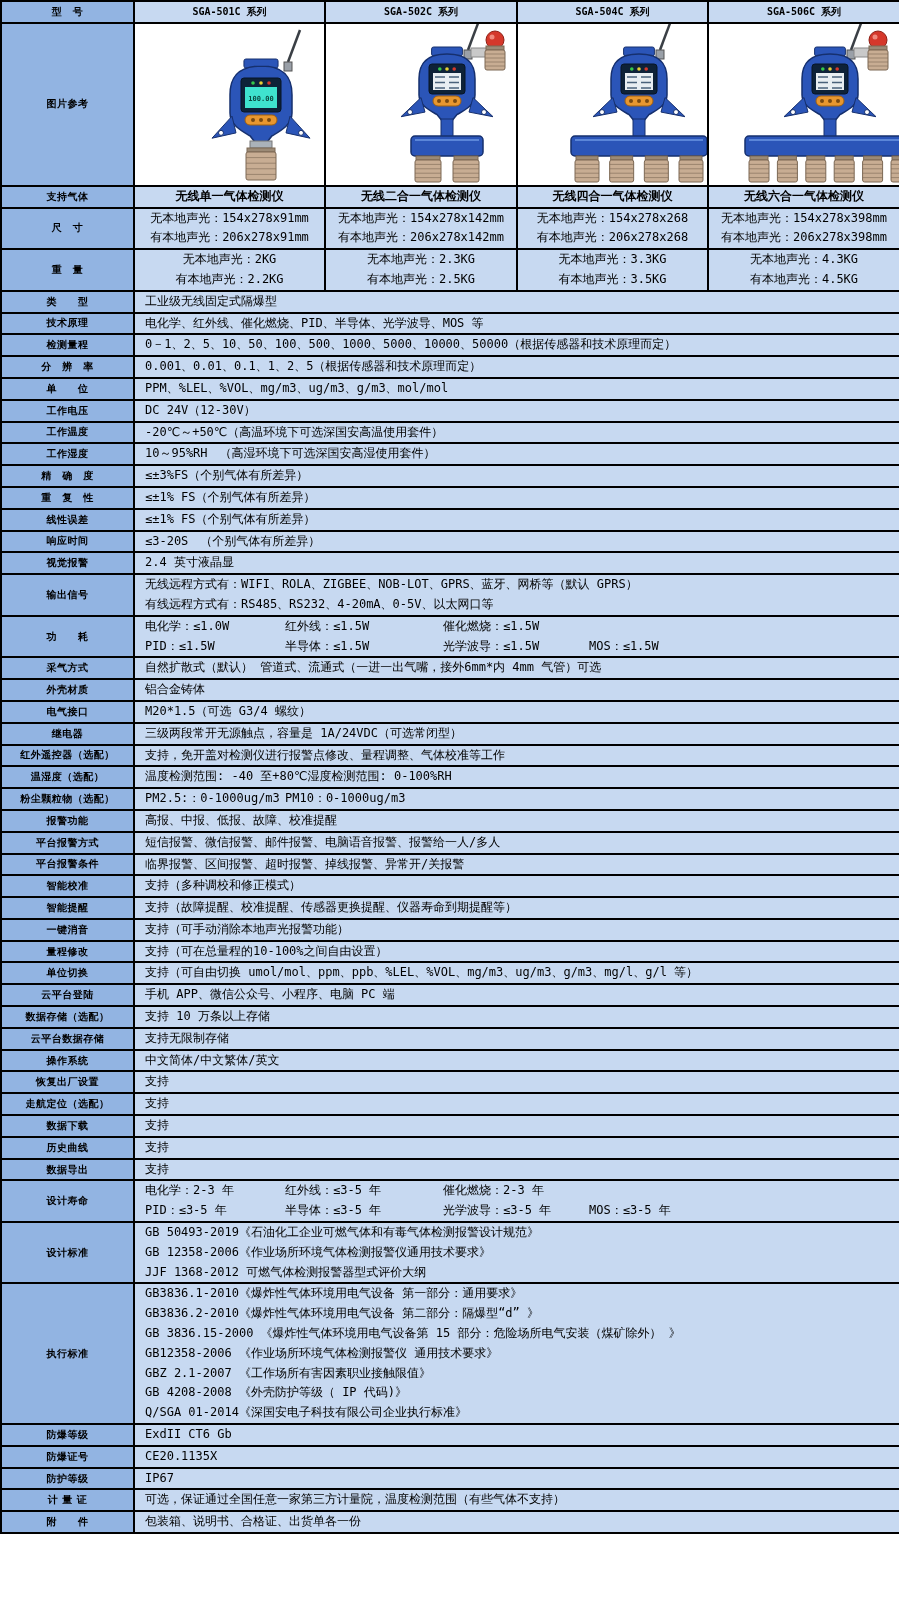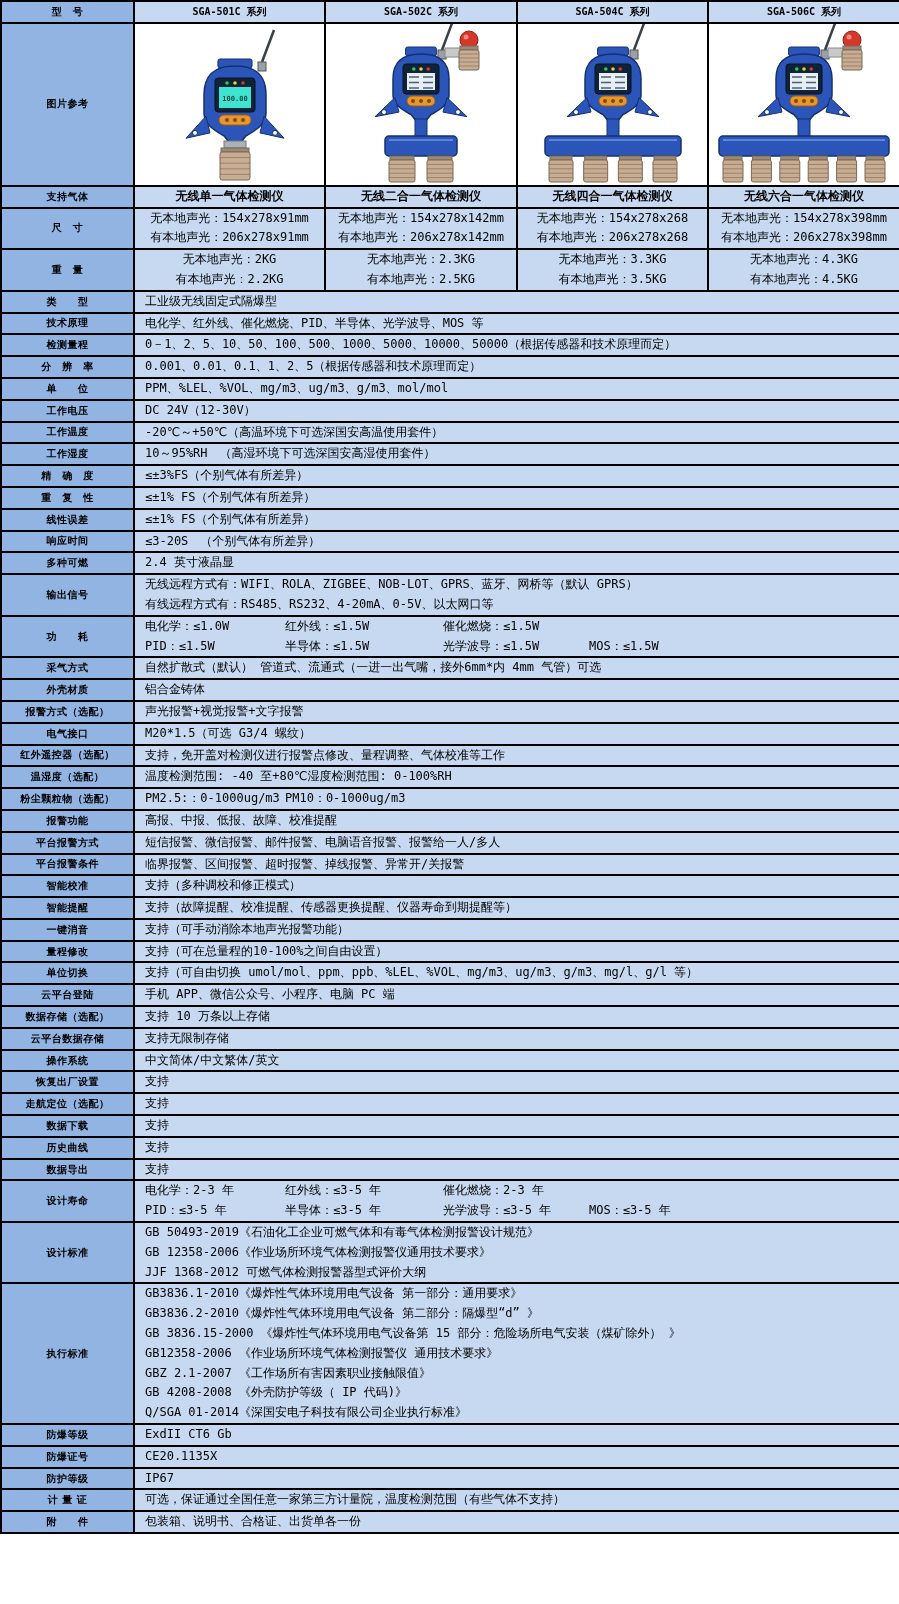--- a/index.html
+++ b/index.html
@@ -5,21 +5,21 @@
   html,body{margin:0;padding:0;background:#fff;}
   body{width:899px;font-family:"DejaVu Sans","Liberation Sans",sans-serif;color:#000;}
   table{width:899px;border-collapse:collapse;table-layout:fixed;}
   td{border:2px solid #000;vertical-align:middle;padding:0;overflow:hidden;}
   td.lbl{background:#92b4e2;text-align:center;font-weight:bold;font-size:10px;letter-spacing:.5px;}
   td.val{background:#c7d9f1;font-size:12px;font-family:"DejaVu Sans Mono","DejaVu Sans",sans-serif;}
   td.val.left{padding:0 4px 0 10px;text-align:left;}
   td.val.center{text-align:center;}
   td.model{background:#c7d9f1;text-align:center;font-weight:bold;font-size:10px;
            font-family:"DejaVu Sans Mono","DejaVu Sans",sans-serif;margin-left:28px;}
-  td.imgcell{background:#ffffff;text-align:right;height:161px;}
+  td.imgcell{background:#ffffff;text-align:right;height:161px;padding-left:26px;}
   .line{height:19.8px;line-height:19.8px;white-space:nowrap;}
   .line .seg{display:inline-block;}
   .line .seg:nth-child(1){min-width:140px;}
   .line .seg:nth-child(2){min-width:158px;}
   .line .seg:nth-child(3){min-width:146px;}
   .line .seg:last-child{min-width:0;}
   .hline{height:19.8px;line-height:19.8px;}
   .dev{display:block;margin:0 auto;}
 </style>
 </head>
@@ -374,21 +374,21 @@
           <div class="line"><span class="seg">≤±1% FS（个别气体有所差异）</span></div>
         </td>
       </tr>
       <tr>
         <td class="lbl">响应时间</td>
         <td class="val left" colspan="4">
           <div class="line"><span class="seg">≤3-20S　（个别气体有所差异）</span></div>
         </td>
       </tr>
       <tr>
-        <td class="lbl">多种可燃</td>
+        <td class="lbl">视觉报警</td>
         <td class="val left" colspan="4">
           <div class="line"><span class="seg">2.4 英寸液晶显</span></div>
         </td>
       </tr>
       <tr>
         <td class="lbl">输出信号</td>
         <td class="val left" colspan="4">
           <div class="line"><span class="seg">无线远程方式有：WIFI、ROLA、ZIGBEE、NOB-LOT、GPRS、蓝牙、网桥等（默认 GPRS）</span></div>
           <div class="line"><span class="seg">有线远程方式有：RS485、RS232、4-20mA、0-5V、以太网口等</span></div>
         </td>
@@ -406,29 +406,29 @@
           <div class="line"><span class="seg">自然扩散式（默认） 管道式、流通式（一进一出气嘴，接外6mm*内 4mm 气管）可选</span></div>
         </td>
       </tr>
       <tr>
         <td class="lbl">外壳材质</td>
         <td class="val left" colspan="4">
           <div class="line"><span class="seg">铝合金铸体</span></div>
         </td>
       </tr>
       <tr>
-        <td class="lbl">报警方式（选配）</td>
-        <td class="val left" colspan="4">
-          <div class="line"><span class="seg">声光报警+视觉报警+文字报警</span></div>
-        </td>
-      </tr>
-      <tr>
         <td class="lbl">电气接口</td>
         <td class="val left" colspan="4">
           <div class="line"><span class="seg">M20*1.5（可选 G3/4 螺纹）</span></div>
+        </td>
+      </tr>
+      <tr>
+        <td class="lbl">继电器</td>
+        <td class="val left" colspan="4">
+          <div class="line"><span class="seg">三级两段常开无源触点，容量是 1A/24VDC（可选常闭型）</span></div>
         </td>
       </tr>
       <tr>
         <td class="lbl">红外遥控器（选配）</td>
         <td class="val left" colspan="4">
           <div class="line"><span class="seg">支持，免开盖对检测仪进行报警点修改、量程调整、气体校准等工作</span></div>
         </td>
       </tr>
       <tr>
         <td class="lbl">温湿度（选配）</td>

